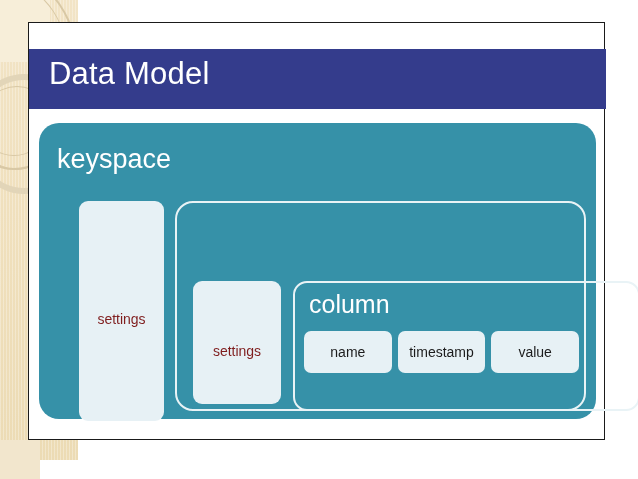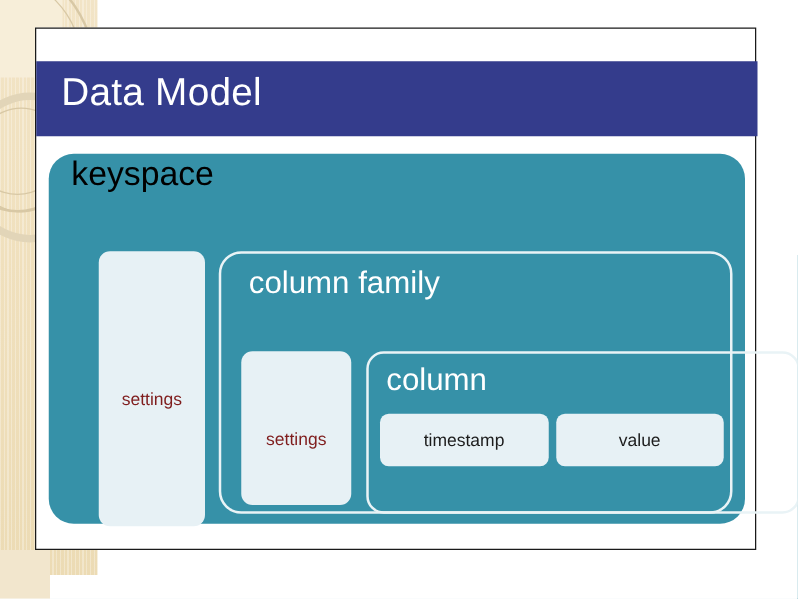--- a/index.html
+++ b/index.html
@@ -104,24 +104,24 @@
     top: 100px;
     width: 557px;
     height: 296px;
     background: #3691a8;
     border-radius: 20px;
     box-sizing: border-box;
   }
   .keyspace-label {
     position: absolute;
     left: 18px;
-    top: 0;
+    top: 20px;
     font-size: 27px;
     line-height: 33px;
-    color: #000000;
+    color: #ffffff;
     white-space: nowrap;
   }
 
   
   .settings-box {
     position: absolute;
     background: #e7f1f5;
     border-radius: 9px;
     box-sizing: border-box;
     display: flex;
@@ -254,32 +254,34 @@
     <div class="keyspace">
 
       <div class="keyspace-label">keyspace</div>
 
       <div class="settings-box settings-ks">
         <span class="settings-label">settings</span>
       </div>
 
       <div class="column-family">
 
-        <div class="column-family-label">column family</div>
 
         <div class="settings-box settings-cf">
           <span class="settings-label">settings</span>
         </div>
 
         <div class="column">
 
           <div class="column-label">column</div>
 
           <div class="fields">
 
+            <div class="field-box">
+              <span class="field-label">name</span>
+            </div>
 
             <div class="field-box">
               <span class="field-label">timestamp</span>
             </div>
 
             <div class="field-box">
               <span class="field-label">value</span>
             </div>
 
           </div>

